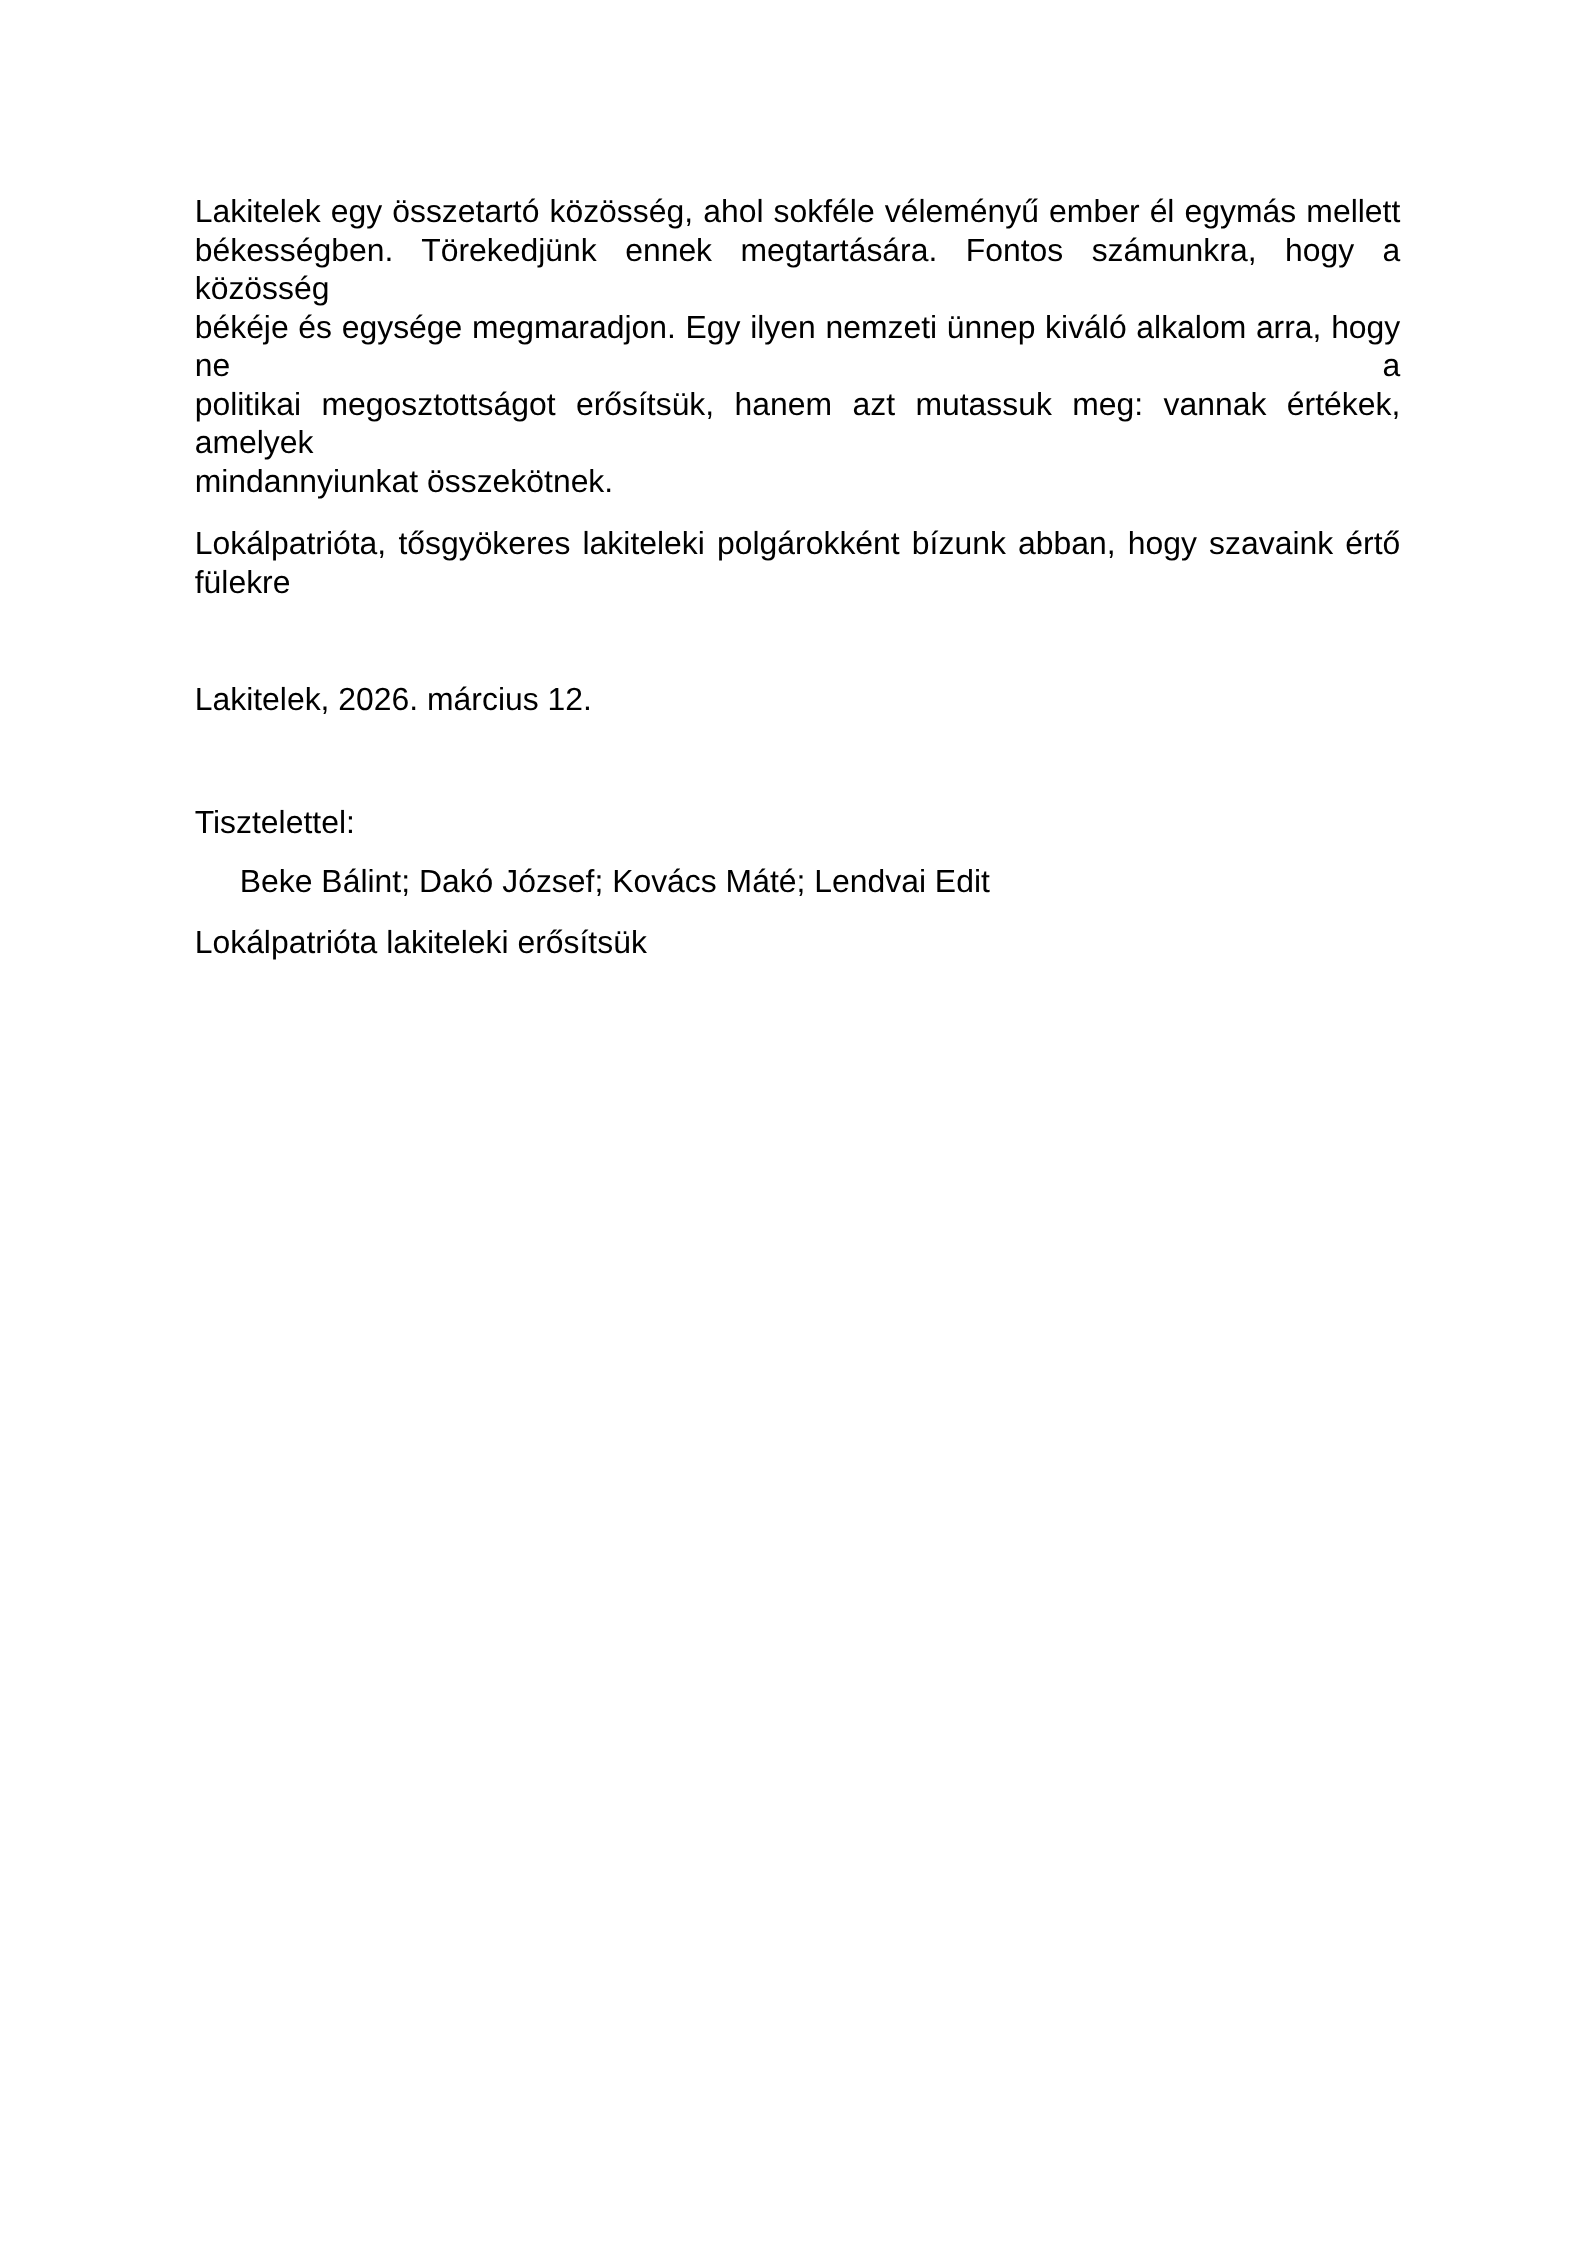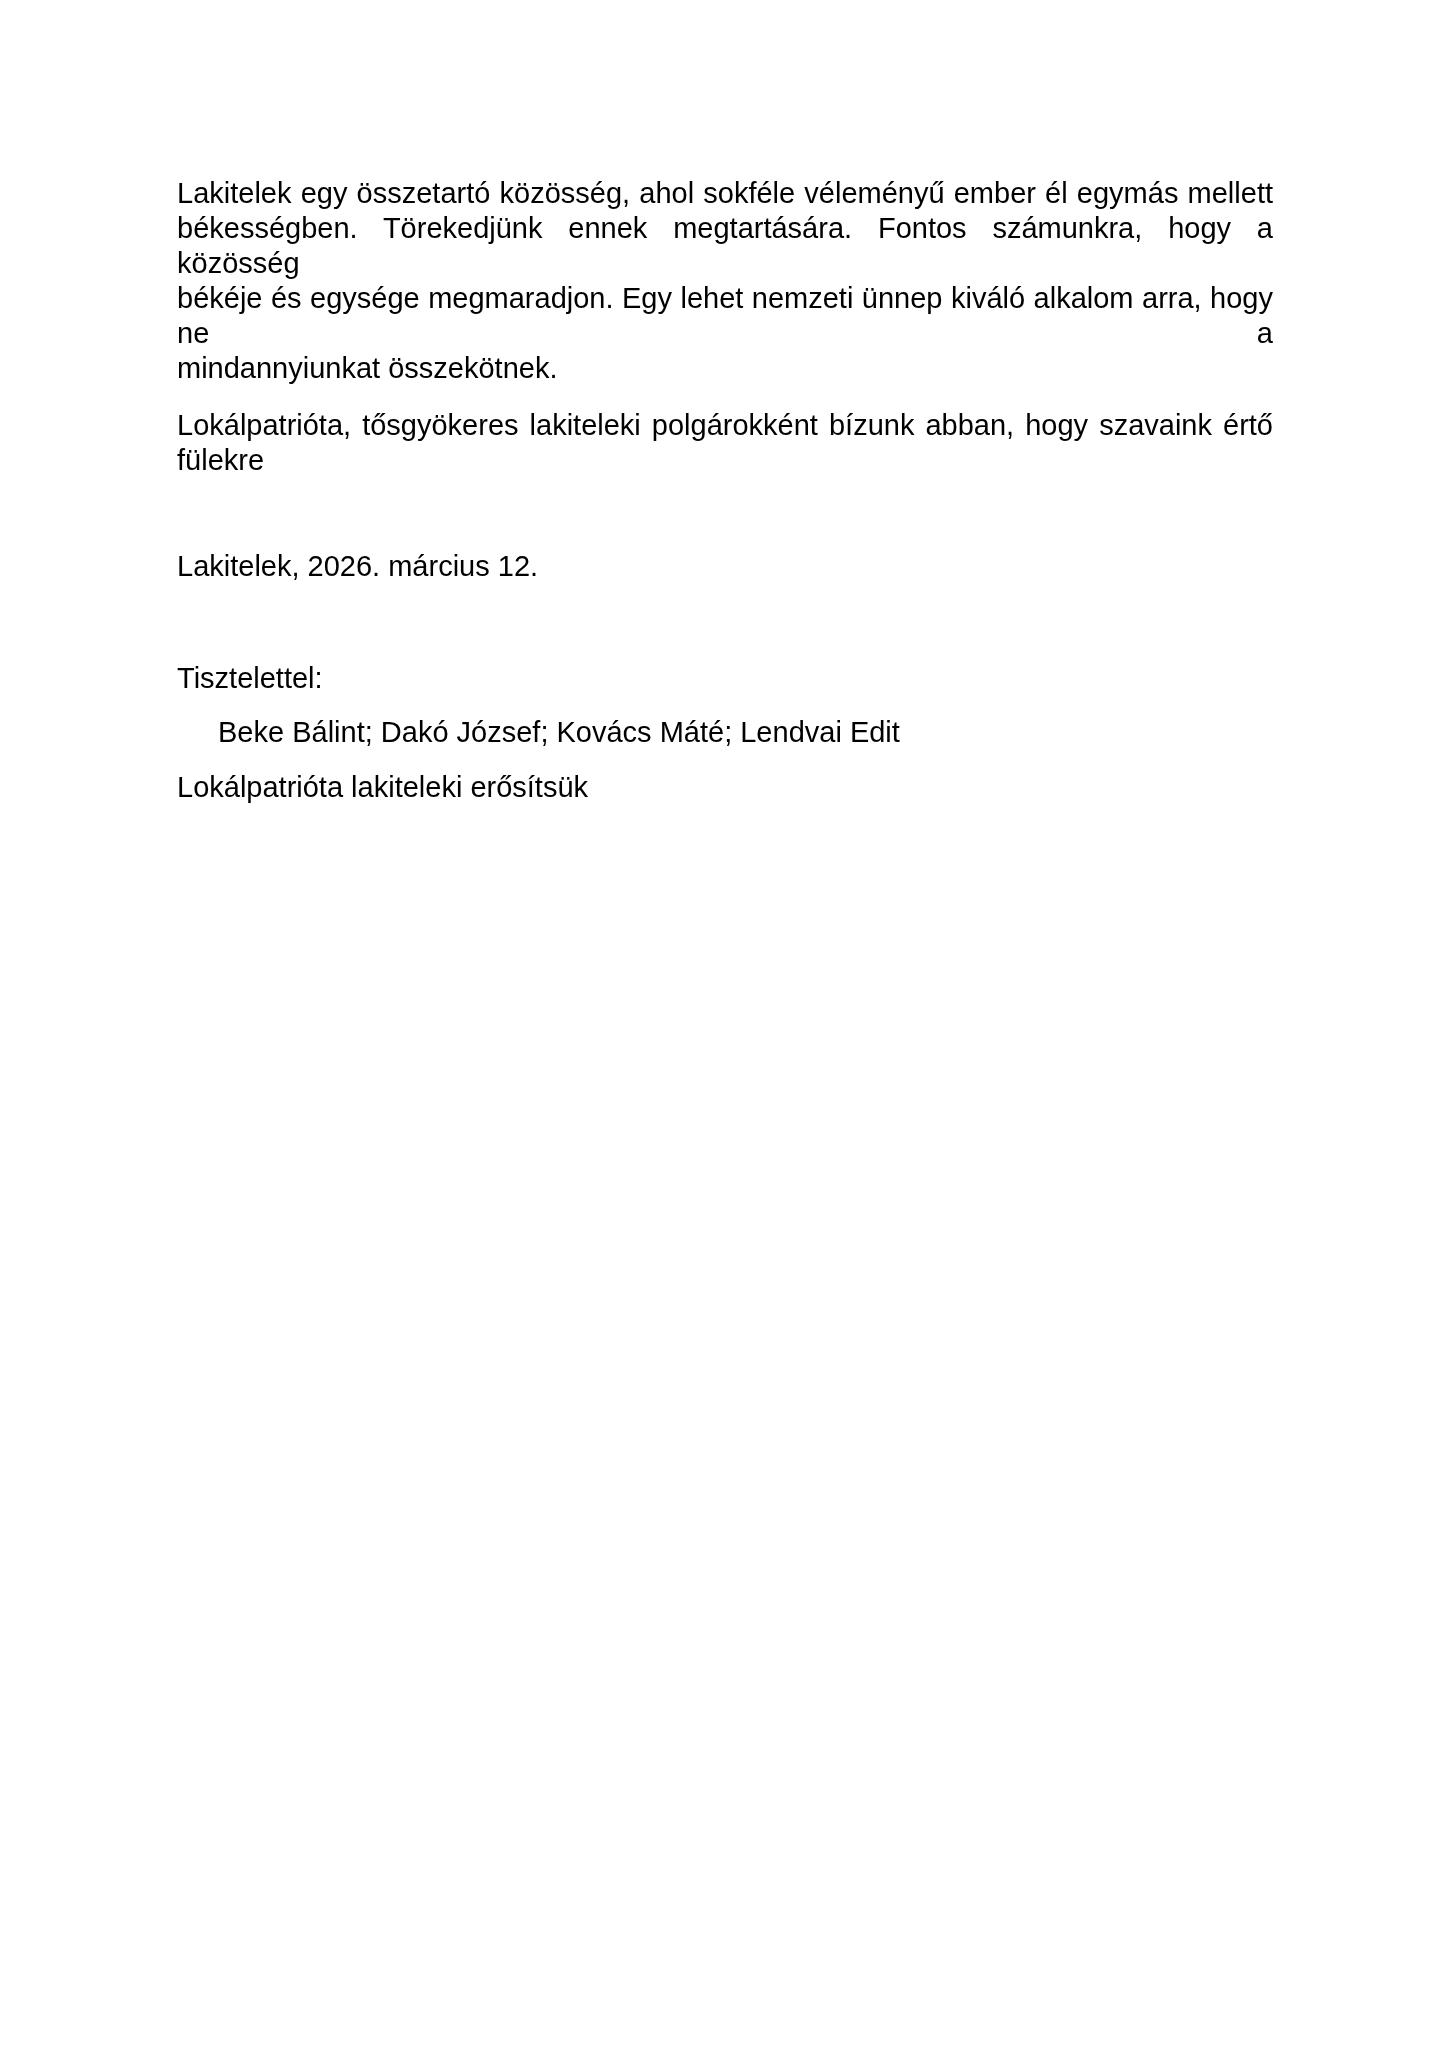--- a/index.html
+++ b/index.html
@@ -46,21 +46,22 @@
   .signatories-line { margin-bottom: 20px; margin-left: 41px; }
 </style>
 </head>
 <body>
 
 <div class="page">
 
   <p class="para-1">
     <span class="jline">Lakitelek egy összetartó közösség, ahol sokféle véleményű ember él egymás mellett</span>
     <span class="jline">békességben. Törekedjünk ennek megtartására. Fontos számunkra, hogy a közösség</span>
-    <span class="jline">békéje és egysége megmaradjon. Egy lehet nemzeti ünnep kiváló alkalom arra, hogy ne a</span>
+    <span class="jline">békéje és egysége megmaradjon. Egy ilyen nemzeti ünnep kiváló alkalom arra, hogy ne a</span>
+    <span class="jline">politikai megosztottságot erősítsük, hanem azt mutassuk meg: vannak értékek, amelyek</span>
     <span class="lline">mindannyiunkat összekötnek.</span>
   </p>
 
   <p class="para-2">
     <span class="jline">Lokálpatrióta, tősgyökeres lakiteleki polgárokként bízunk abban, hogy szavaink értő fülekre</span>
   </p>
 
   <p class="date-line">Lakitelek, 2026. március 12.</p>
 
   <p class="closing-line">Tisztelettel:</p>

